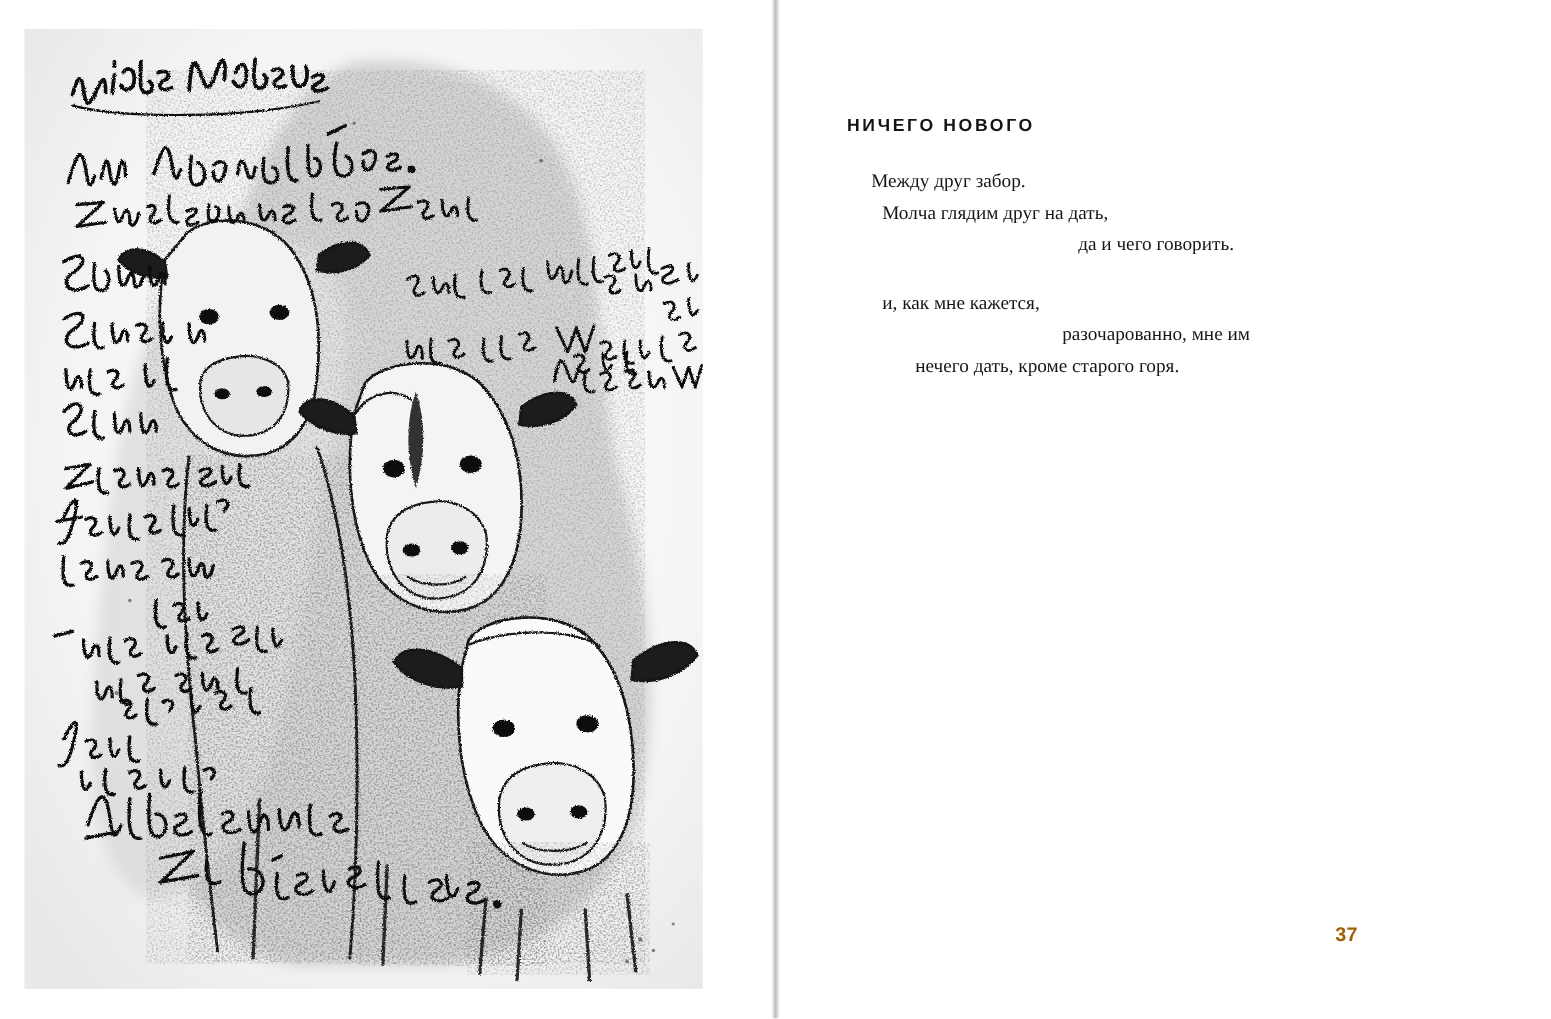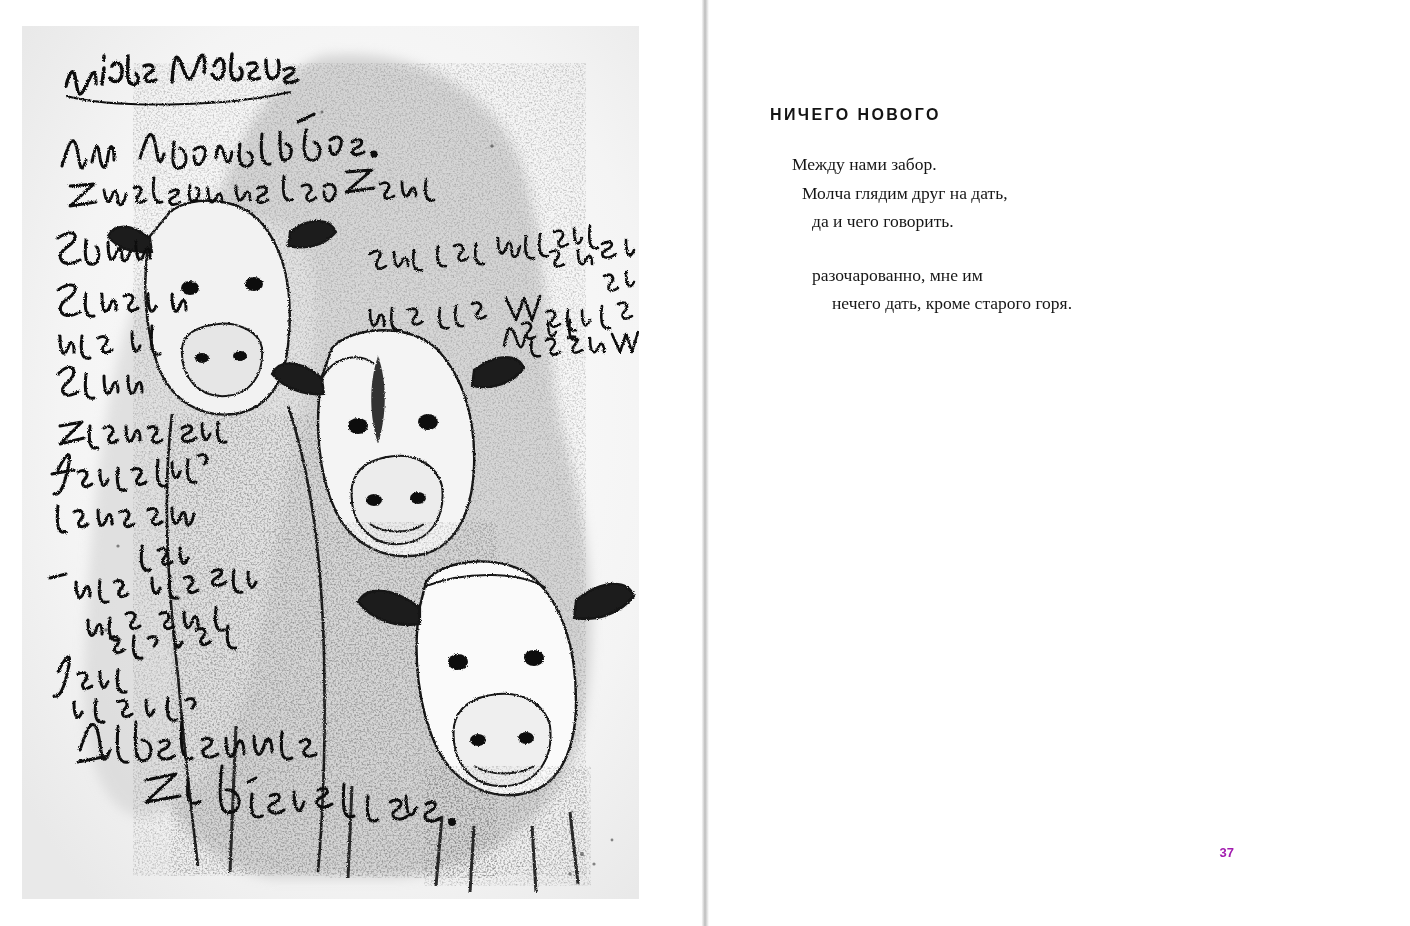--- a/index.html
+++ b/index.html
@@ -80,30 +80,30 @@
     font-size: 17.5px;
     line-height: 28.5px;
     color: #161616;
   }
   .stanza { margin: 0 0 25px 0; }
   .stanza:last-child { margin-bottom: 0; }
   .line { white-space: pre; display: block; }
   .i0 { padding-left: 0; }
   .i1 { padding-left: 22px; }
   .i2 { padding-left: 32px; }
-  .i3 { padding-left: 42px; }
+  .i3 { padding-left: 42px; text-align: center; }
   .i4 { padding-left: 62px; }
   .folio {
     position: absolute;
     right: 68px;
     bottom: 66px;
     font-family: "Liberation Sans", sans-serif;
-    font-size: 13px;
+    font-size: 18px;
     font-weight: bold;
-    color: #a21caf;
+    color: #a16207;
   }
 </style>
 </head>
 <body>
 
 <div class="spread">
 
   <div class="page-left">
     <div class="artwork-frame">
       <svg width="617" height="873" viewBox="0 0 617 873" xmlns="http://www.w3.org/2000/svg" aria-label="charcoal drawing of three cows with handwritten German poem">
@@ -422,26 +422,27 @@
 
   <div class="gutter"></div>
 
   <div class="page-right">
 
     <h1 class="poem-title">НИЧЕГО НОВОГО</h1>
 
     <div class="poem-body">
 
       <p class="stanza">
-        <span class="line i1">Между нами забор.</span>
+        <span class="line i1">Между друг забор.</span>
         <span class="line i2">Молча глядим друг на дать,</span>
         <span class="line i3">да и чего говорить.</span>
       </p>
 
       <p class="stanza">
+        <span class="line i2">и, как мне кажется,</span>
         <span class="line i3">разочарованно, мне им</span>
         <span class="line i4">нечего дать, кроме старого горя.</span>
       </p>
 
     </div>
 
     <div class="folio">37</div>
   </div>
 
 </div>

